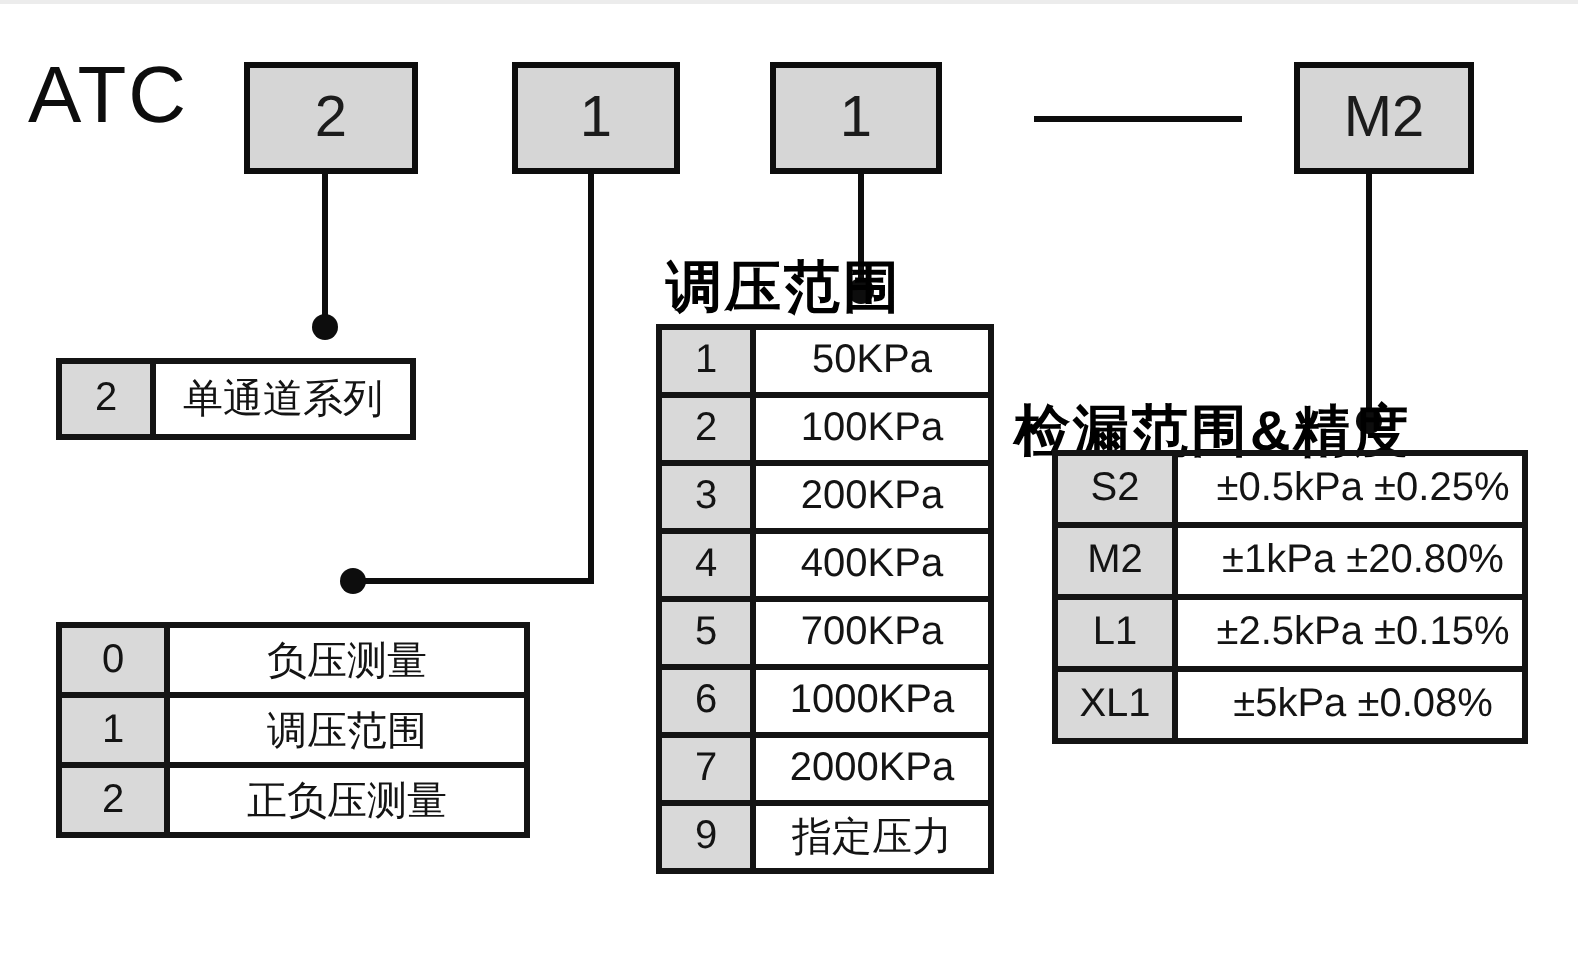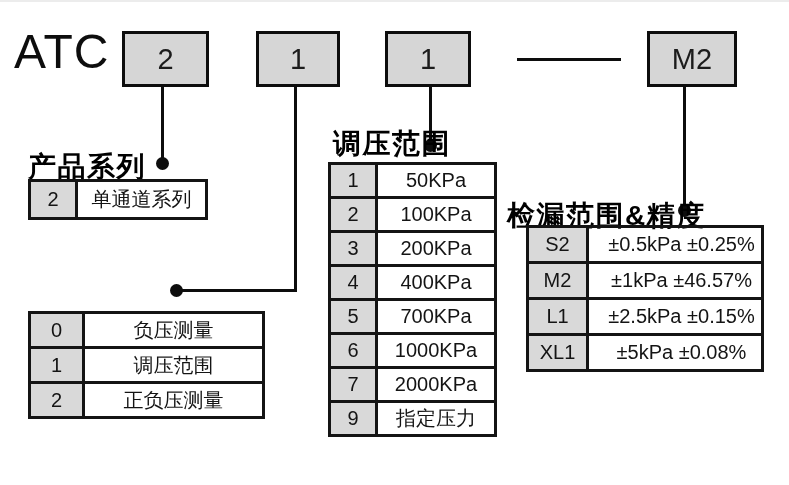--- a/index.html
+++ b/index.html
@@ -10,21 +10,21 @@
     background: #ffffff;
     font-family: "Liberation Sans", "DejaVu Sans", sans-serif;
     color: #111;
     overflow: hidden;
     border-top: 2px solid #ececec;
   }
   .brand {
     position: absolute;
     left: 14px;
     top: 24px;
-    font-size: 48px;
+    font-size: 40px;
     font-weight: 400;
     letter-spacing: 1px;
     color: #0d0d0d;
     line-height: 1.1;
   }
   .code-box {
     position: absolute;
     box-sizing: border-box;
     background: #d6d6d6;
     border: 3px solid #0d0d0d;
@@ -119,21 +119,20 @@
   <div class="vline" style="left:294px; top:85px; width:3px; height:205px;"></div>
   <div class="hline" style="left:176px; top:287px; width:121px; height:3px;"></div>
   <div class="dot" style="left:170px; top:282px;"></div>
 
   <div class="vline" style="left:429px; top:85px; width:3px; height:55px;"></div>
   <div class="dot" style="left:424px; top:137px;"></div>
 
   <div class="vline" style="left:683px; top:85px; width:3px; height:120px;"></div>
   <div class="dot" style="left:678px; top:202px;"></div>
 
-  <div class="heading" style="left:28px; top:146px;">产品系列</div>
   <div class="heading" style="left:333px; top:123px;">调压范围</div>
   <div class="heading" style="left:507px; top:195px;">检漏范围&amp;精度</div>
 
   <table class="spec" id="t-series">
     <tbody>
         <tr>
       <td class="code">2</td>
       <td class="desc">单通道系列</td>
     </tr>
   </tbody>
@@ -194,21 +193,21 @@
     </table>
 
   <table class="spec" id="t-leak">
     <tbody>
         <tr>
       <td class="code">S2</td>
       <td class="desc">±0.5kPa ±0.25%</td>
     </tr>
     <tr>
       <td class="code">M2</td>
-      <td class="desc">±1kPa ±46.57%</td>
+      <td class="desc">±1kPa ±20.80%</td>
     </tr>
     <tr>
       <td class="code">L1</td>
       <td class="desc">±2.5kPa ±0.15%</td>
     </tr>
     <tr>
       <td class="code">XL1</td>
       <td class="desc">±5kPa ±0.08%</td>
     </tr>
   </tbody>

